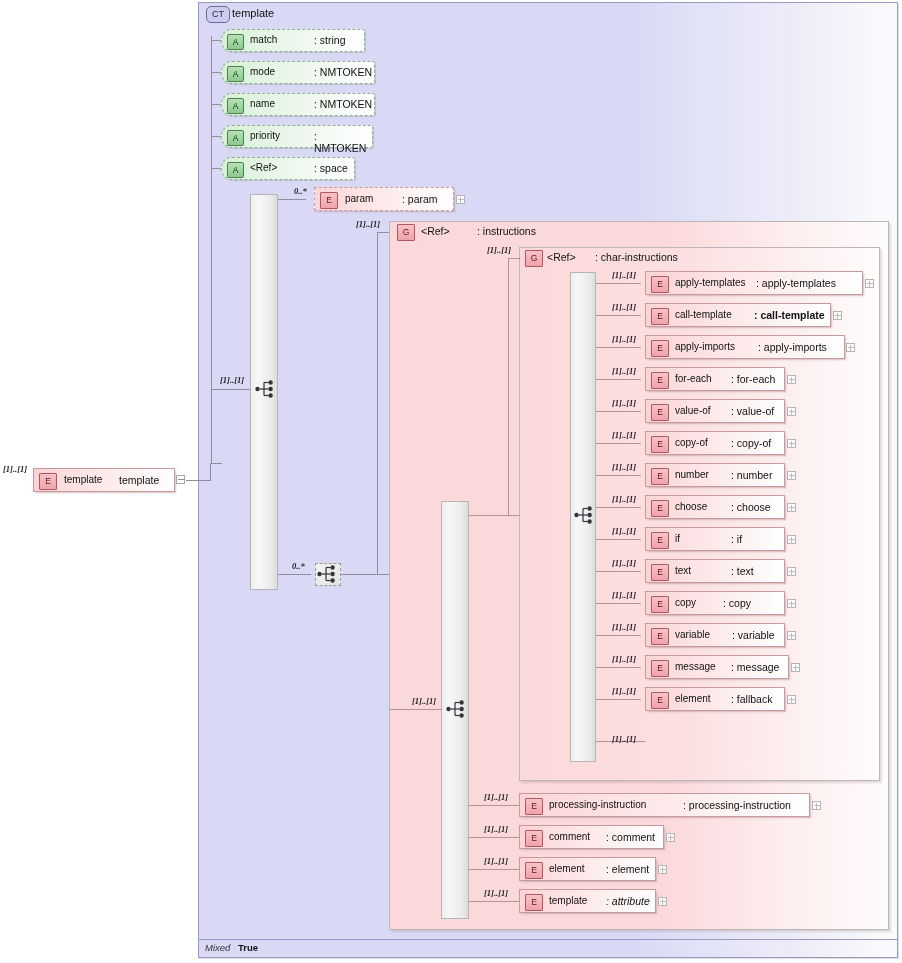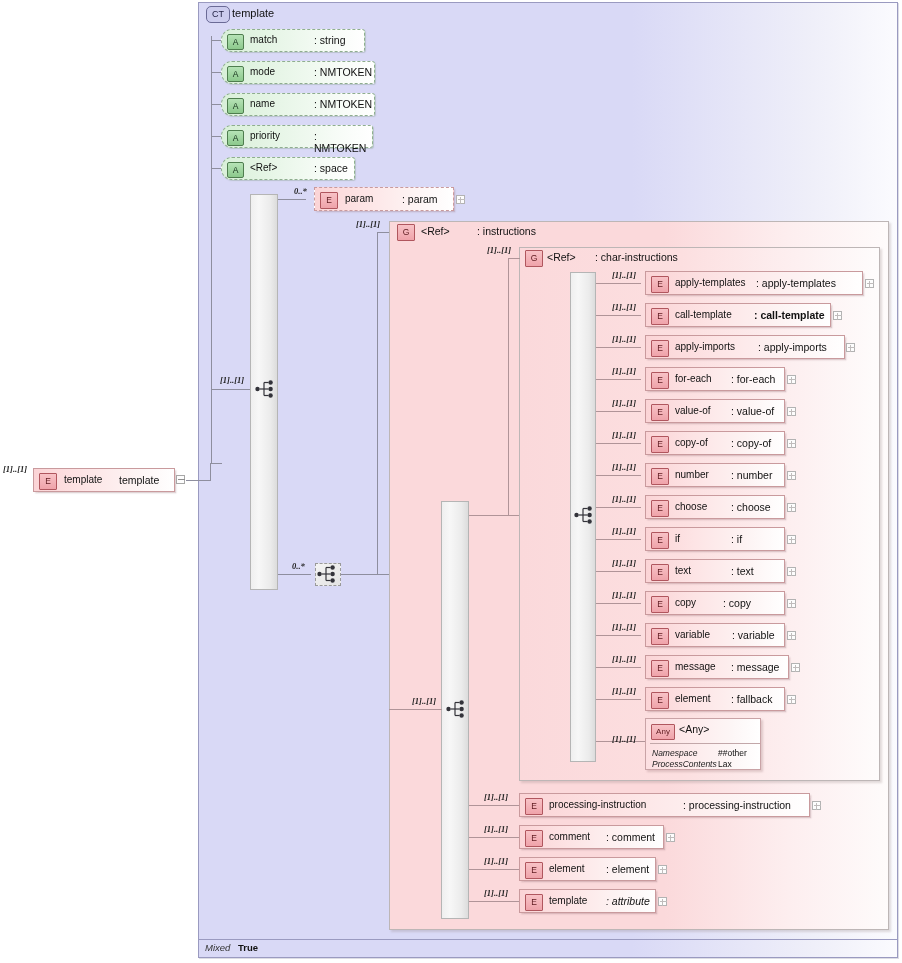--- a/index.html
+++ b/index.html
@@ -432,29 +432,20 @@
   <div class="abs card" style="left:612px; top:686px;">[1]..[1]</div>
   <div class="abs el" style="left:645px; top:687px; width:140px;">
     <div class="el-badge">E</div>
     <div class="el-name" style="left:29px;">element</div>
     <div class="el-type" style="left:85px;">: fallback</div>
   </div>
   <div class="abs plusbox" style="left:787px; top:695px;"></div>
 
   <div class="abs ln-h p" style="left:596px; top:741px; width:49px;"></div>
   <div class="abs card" style="left:612px; top:734px;">[1]..[1]</div>
-  <div class="abs anybox" style="left:645px; top:718px; width:116px; height:52px;">
-    <div class="any-badge">Any</div>
-    <div class="any-title">&lt;Any&gt;</div>
-    <div class="any-rule"></div>
-    <div class="any-k" style="left:6px; top:29px;">Namespace</div>
-    <div class="any-v" style="left:72px; top:29px;">##other</div>
-    <div class="any-k" style="left:6px; top:40px;">ProcessContents</div>
-    <div class="any-v" style="left:72px; top:40px;">Lax</div>
-  </div>
 
   <div class="abs ln-h p" style="left:469px; top:805px; width:50px;"></div>
   <div class="abs card" style="left:484px; top:792px;">[1]..[1]</div>
   <div class="abs el" style="left:519px; top:793px; width:291px;">
     <div class="el-badge">E</div>
     <div class="el-name" style="left:29px;">processing-instruction</div>
     <div class="el-type" style="left:163px;">: processing-instruction</div>
   </div>
   <div class="abs plusbox" style="left:812px; top:801px;"></div>
 

